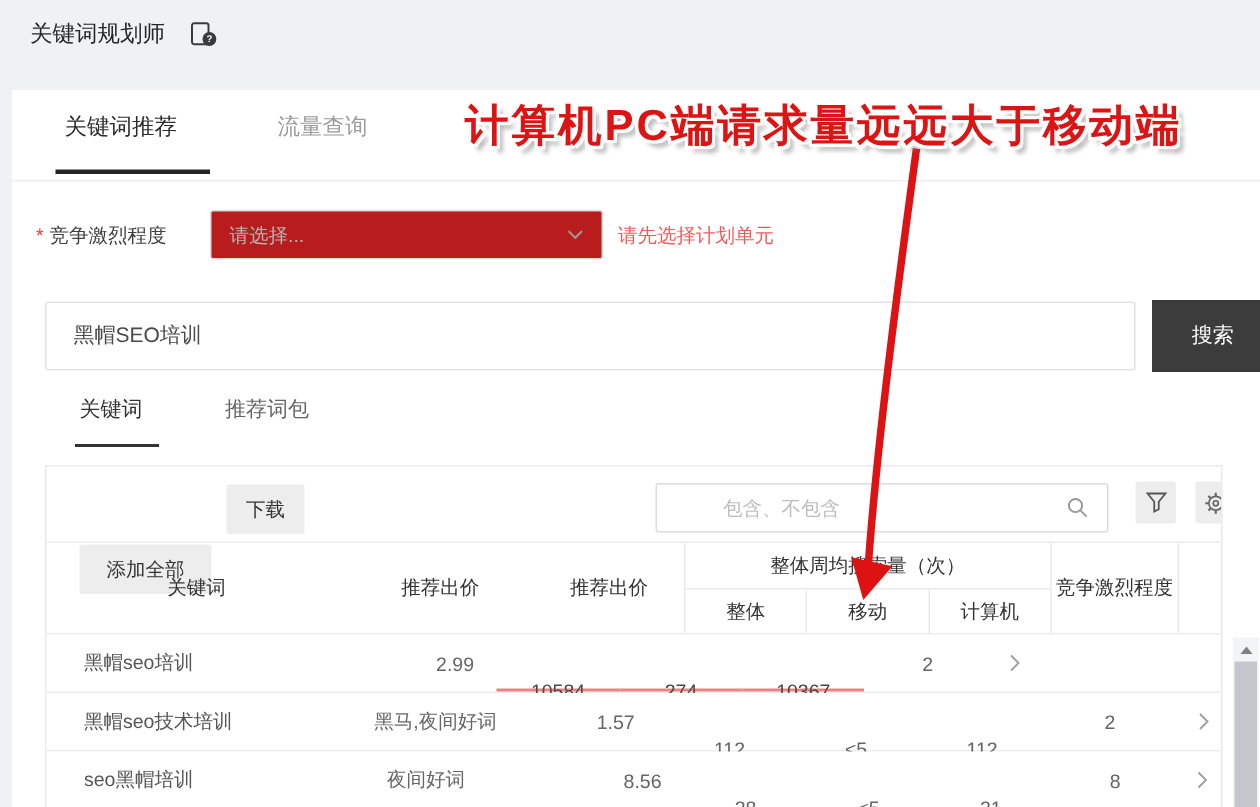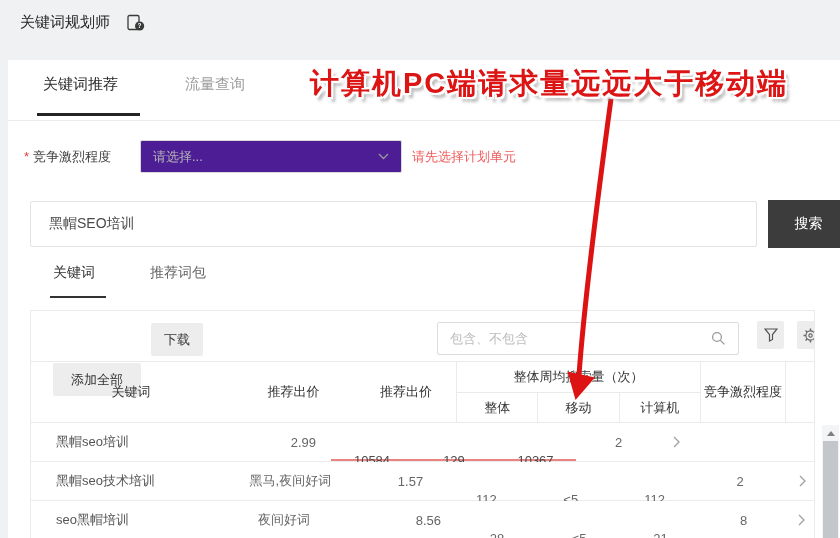--- a/index.html
+++ b/index.html
@@ -17,41 +17,41 @@
   
   .tab-main { position:absolute; top:15px; font-size:15px; cursor:pointer;text-align:center; }
   .tab-recommend { left:35px; color:#2b2b2b; }
   .tab-traffic { left:177px; color:#9b9b9b; }
   .tab-underline { position:absolute; left:29px; top:53px; width:103px; height:3px; background:var(--tab-underline,#242424); }
   .tabbar-border { position:absolute; left:0; top:60px; width:832px; height:1px; background:#ededed; }
 
   
   .form-label { position:absolute; left:16px; top:88px; font-size:13px; color:#404040; }
   .form-label .star { color:#e03c3c; margin-right:4px; }
-  .select-box { position:absolute; left:132px; top:80px; width:262px; height:33px; border:1px solid #d9d9d9; border-radius:2px; background:#4c1d95; display:flex; align-items:center; padding:0 12px; cursor:pointer; }
+  .select-box { position:absolute; left:132px; top:80px; width:262px; height:33px; border:1px solid #d9d9d9; border-radius:2px; background:#b91c1c; display:flex; align-items:center; padding:0 12px; cursor:pointer; }
   .select-placeholder { font-size:13px; color:#b5b5b5; flex:1; }
   .form-hint { position:absolute; left:404px; top:88px; font-size:13px; color:var(--hint-red,#f15b5b); }
 
   
   .search-input { position:absolute; left:22px; top:141px; width:727px; height:46px; border:1px solid #e2e2e2; border-radius:2px; background:#fff; padding:0 18px; font-size:14px; color:#4a4a4a; outline:none; font-family:inherit; }
   .search-btn { position:absolute; left:760px; top:140px; width:81px; height:48px; background:var(--search-btn-bg,#3c3c3c); color:#fff; font-size:14px; display:flex; align-items:center; justify-content:center; cursor:pointer; }
 
   
   .subtab { position:absolute; top:204px; font-size:14px; cursor:pointer; }
   .subtab-keyword { left:45px; color:#333; }
   .subtab-package { left:142px; color:#666; }
   .subtab-underline { position:absolute; left:42px; top:236px; width:56px; height:2px; background:#333; }
 
   
   .container { position:absolute; left:22px; top:250px; width:785px; height:228px; background:#fff; border:1px solid #eaeaea; border-bottom:none; overflow:hidden; }
   .tool-btn { position:absolute; top:12px; height:33px; background:#ededed; border-radius:2px; font-size:13px; color:#333; display:flex; align-items:center; justify-content:center; cursor:pointer; }
   .btn-add { left:22px; width:88px;margin-top:40px; }
   .btn-download { left:120px; width:52px; }
   .filter-box { position:absolute; left:406px; top:11px; width:302px; height:33px; border:1px solid #dcdcdc; border-radius:2px; display:flex; align-items:center; padding:0 12px; background:#fff; }
-  .filter-input { flex:1; border:none; outline:none; font-size:13px; color:#4a4a4a; font-family:inherit; background:transparent; }
+  .filter-input { flex:1; border:none; outline:none; font-size:13px; color:#4a4a4a; font-family:inherit; background:transparent;margin-left:32px; }
   .filter-input::placeholder { color:#bcbcbc; }
   .icon-btn { position:absolute; top:10px; width:27px; height:28px; background:#ededed; border-radius:2px; display:flex; align-items:center; justify-content:center; cursor:pointer; }
   .funnel-btn { left:726px; }
   .gear-btn { left:766px; }
 
   
   .thead { position:absolute; left:0; top:50px; width:785px; height:62px; border-top:1px solid #eaeaea; border-bottom:1px solid #eaeaea; display:flex; font-size:13px; color:#333; }
   .hc { display:flex; align-items:center; justify-content:center; }
   .h-kw{width:200px;} .h-reason{width:125px;} .h-bid{width:100px;}
   .h-group { width:245px; display:flex; flex-direction:column; border-left:1px solid #eaeaea; border-right:1px solid #eaeaea; }
@@ -158,21 +158,21 @@
           </div>
         </div>
         <div class="hc h-comp">竞争激烈程度</div>
         <div class="hc h-arrow"></div>
       </div>
 
       <div class="trow row-0">
         <div class="tc c-kw">黑帽seo培训</div>
         <div class="tc c-bid">2.99</div>
         <div class="tc c-num hl">10584</div>
-        <div class="tc c-num hl">129</div>
+        <div class="tc c-num hl">274</div>
         <div class="tc c-num pc hl">10367</div>
         <div class="tc c-comp">2</div>
         <div class="tc c-arrow">
           <svg width="7" height="12" viewBox="0 0 7 12">
               <polyline points="1,1 6,6 1,11" fill="none" stroke="#a0a0a0" stroke-width="1.3"></polyline>
             </svg>
         </div>
       </div>
 
       <div class="trow row-1">

